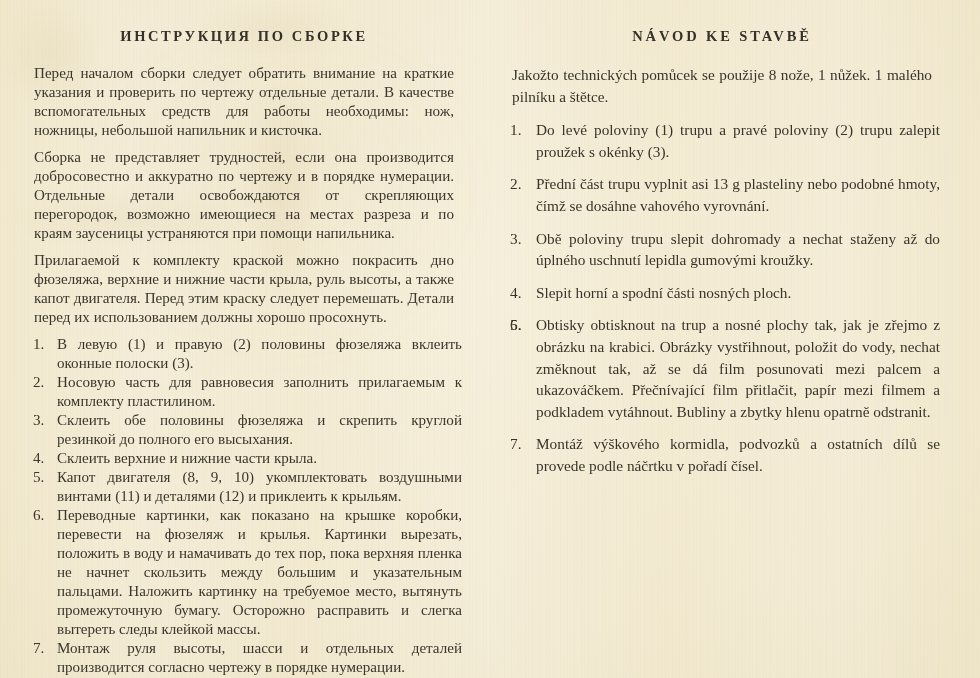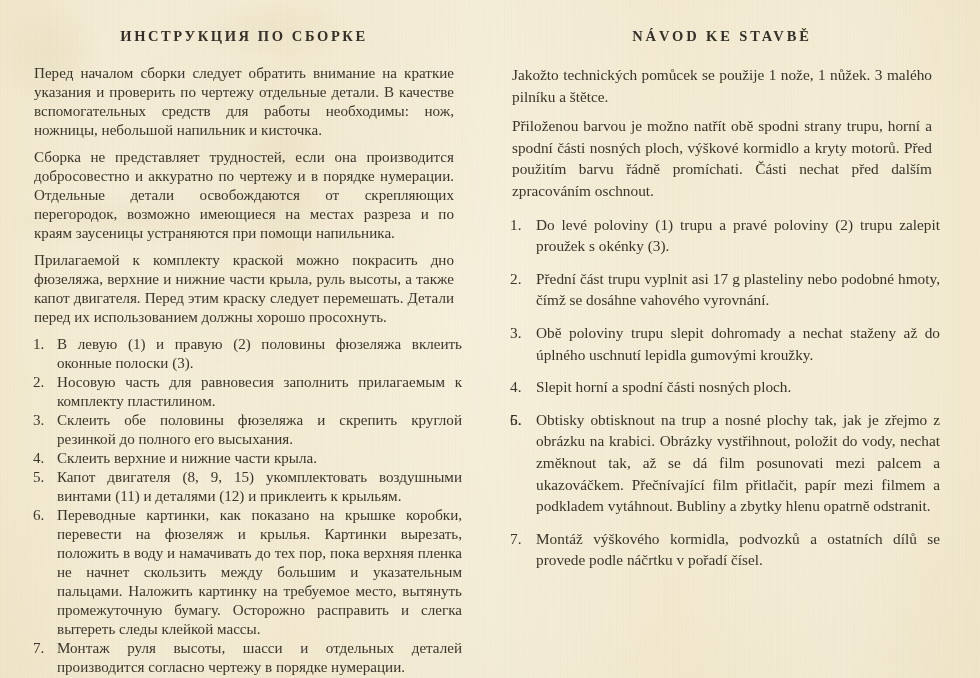--- a/index.html
+++ b/index.html
@@ -182,51 +182,50 @@
       <li>
         <span class="num">3.</span>
         <span class="body">Склеить обе половины фюзеляжа и скрепить круглой резинкой до полного его высыхания.</span>
       </li>
       <li>
         <span class="num">4.</span>
         <span class="body">Склеить верхние и нижние части крыла.</span>
       </li>
       <li>
         <span class="num">5.</span>
-        <span class="body">Капот двигателя (8, 9, 15) укомплектовать воздушными винтами (11) и деталями (12) и приклеить к крыльям.</span>
+        <span class="body">Капот двигателя (8, 9, 10) укомплектовать воздушными винтами (11) и деталями (12) и приклеить к крыльям.</span>
       </li>
       <li>
         <span class="num">6.</span>
         <span class="body">Переводные картинки, как показано на крышке коробки, перевести на фюзеляж и крылья. Картинки вырезать, положить в воду и намачивать до тех пор, пока верхняя пленка не начнет скользить между большим и указательным пальцами. Наложить картинку на требуемое место, вытянуть промежуточную бумагу. Осторожно расправить и слегка вытереть следы клейкой массы.</span>
       </li>
       <li>
         <span class="num">7.</span>
         <span class="body">Монтаж руля высоты, шасси и отдельных деталей производится согласно чертежу в порядке нумерации.</span>
       </li>
       <li>
         <span class="num">8.</span>
         <span class="body">Колеса следует клеить особенно осторожно, так как они должны остаться подвижными.</span>
       </li>
     </ol>
   </div>
 
   <div class="column" id="col-right">
     <h1 class="col-title">NÁVOD KE STAVBĚ</h1>
 
-    <p class="para">Jakožto technických pomůcek se použije 1 nože, 1 nůžek. 3 malého pilníku a štětce.</p>
-    <p class="para">Přiloženou barvou je možno natřít obě spodni strany trupu, horní a spodní části nosných ploch, výškové kormidlo a kryty motorů. Před použitím barvu řádně promíchati. Části nechat před dalším zpracováním oschnout.</p>
+    <p class="para">Jakožto technických pomůcek se použije 8 nože, 1 nůžek. 1 malého pilníku a štětce.</p>
 
     <ol class="steps">
       <li>
         <span class="num">1.</span>
         <span class="body">Do levé poloviny (1) trupu a pravé poloviny (2) trupu zalepit proužek s okénky (3).</span>
       </li>
       <li>
         <span class="num">2.</span>
-        <span class="body">Přední část trupu vyplnit asi 17 g plasteliny nebo podobné hmoty, čímž se dosáhne vahového vyrovnání.</span>
+        <span class="body">Přední část trupu vyplnit asi 13 g plasteliny nebo podobné hmoty, čímž se dosáhne vahového vyrovnání.</span>
       </li>
       <li>
         <span class="num">3.</span>
         <span class="body">Obě poloviny trupu slepit dohromady a nechat staženy až do úplného uschnutí lepidla gumovými kroužky.</span>
       </li>
       <li>
         <span class="num">4.</span>
         <span class="body">Slepit horní a spodní části nosných ploch.</span>
       </li>
       <li>

